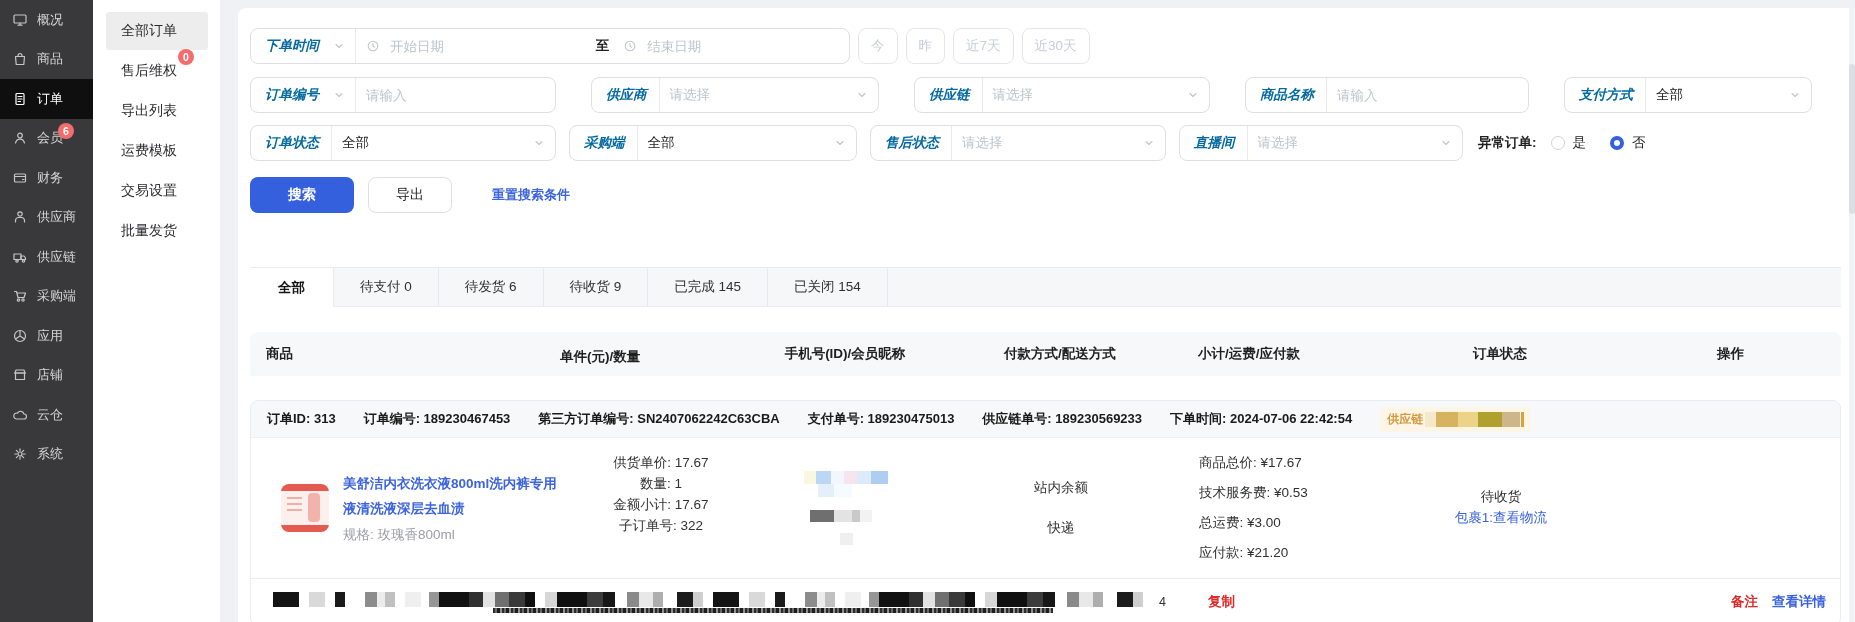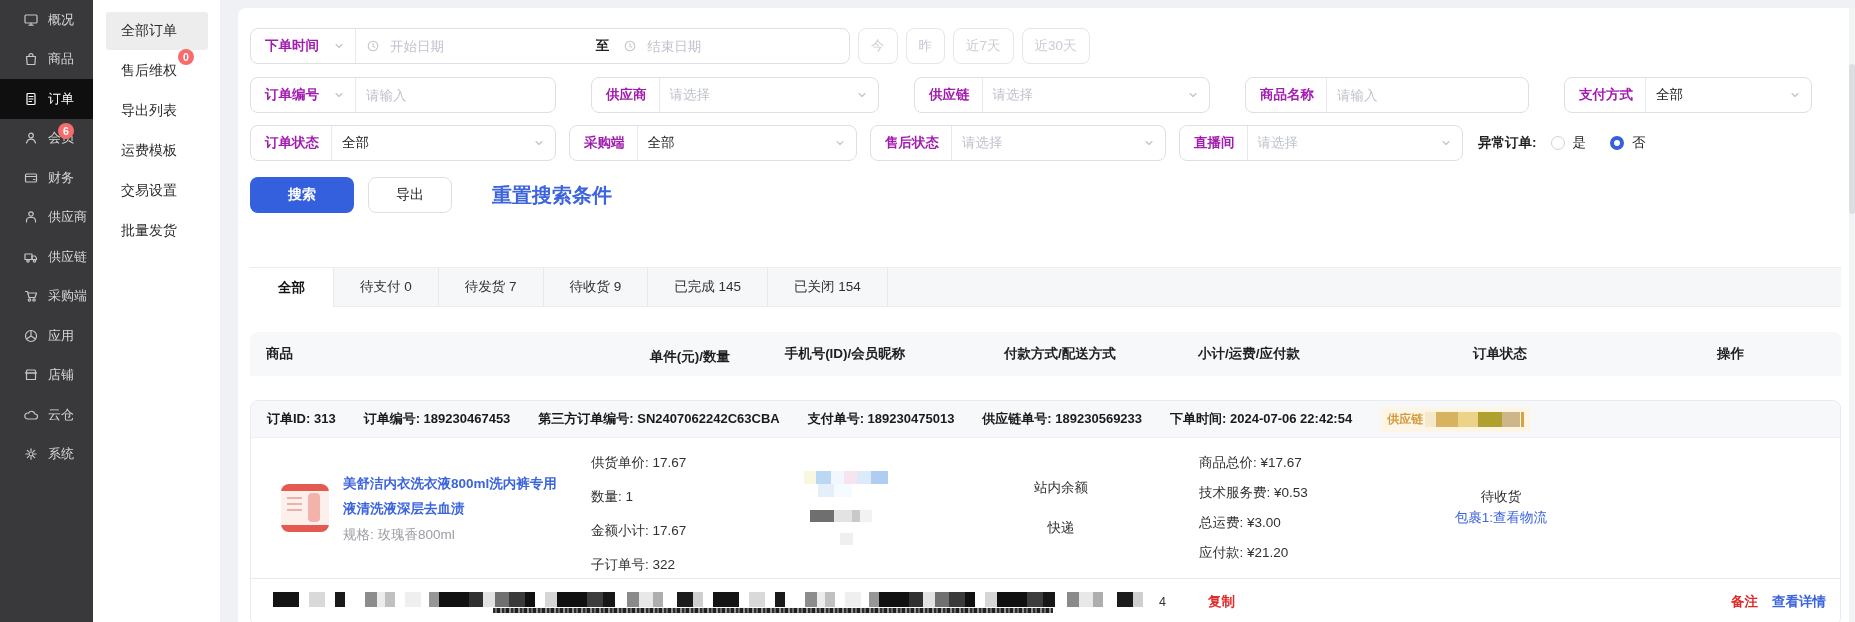--- a/index.html
+++ b/index.html
@@ -4,21 +4,21 @@
 <style>
   html,body{margin:0;padding:0;}
   body{
     width:1855px;height:622px;position:relative;overflow:hidden;
     background:#eff1f4;
     font-family:"Liberation Sans","DejaVu Sans",sans-serif;
     font-size:13.5px;color:#1f1f1f;
   }
   
   .dsb{position:absolute;left:0;top:0;width:93px;height:622px;background:#39393b;}
-  .dsb-item{height:39.5px;display:flex;align-items:center;padding-left:23px;gap:9px;
+  .dsb-item{height:39.5px;display:flex;align-items:center;padding-left:12px;gap:9px;
     color:#d6d6d6;font-size:13px;cursor:pointer;position:relative;}
   .dsb-item.active{background:#0f0f10;color:#ffffff;}
   .dsb-item .ic{width:16px;height:16px;display:flex;align-items:center;justify-content:center;}
   .dsb-item svg{stroke:#c6c6c8;fill:none;stroke-width:1.2;stroke-linecap:round;stroke-linejoin:round;}
   .dsb-item.active svg{stroke:#ffffff;}
   .badge{position:absolute;min-width:16px;height:16px;border-radius:9px;background:#f56c6c;
     color:#fff;font-size:10.5px;display:flex;align-items:center;justify-content:center;
     padding:0 3px;box-sizing:border-box;font-weight:700;}
   .dsb-item .badge{top:4px;left:58px;}
   
@@ -29,21 +29,21 @@
   .smb-item .badge{top:-3px;left:72px;}
   
   .card{position:absolute;left:238px;top:8px;width:1617px;height:614px;background:#ffffff;
     border-top-left-radius:8px;box-sizing:border-box;padding:20px 14px 0 12px;}
   
   .frow{display:flex;align-items:center;}
   .r2{margin-top:13px;gap:22px;}
   .r3{margin-top:12px;}
   .fbox{display:flex;align-items:center;height:36px;border:1px solid #dcdfe6;border-radius:8px;
     background:#fff;box-sizing:border-box;margin-right:13px;}
-  .flabel{padding:0 12px 0 14px;font-weight:700;color:#a21caf;white-space:nowrap;}
+  .flabel{padding:0 12px 0 14px;font-weight:700;color:#0369a1;white-space:nowrap;font-style:italic;}
   .lchev{margin:0 10px 0 2px;display:flex;}
   .vdiv{width:1px;align-self:stretch;background:#e7e9ee;}
   .finput{border:none;outline:none;background:transparent;flex:1;min-width:0;padding:0 10px;
     font-size:13.5px;color:#1f1f1f;font-family:inherit;}
   .finput::placeholder{color:#bfc3cc;}
   .fvalue{flex:1;padding:0 10px;white-space:nowrap;}
   .fvalue.ph{color:#bfc3cc;}
   .chev{margin-right:10px;display:flex;}
   .chev svg,.lchev svg{stroke:#c0c4cc;fill:none;stroke-width:1.5;stroke-linecap:round;stroke-linejoin:round;}
   .clock{display:flex;margin-left:10px;}
@@ -59,32 +59,32 @@
   .radio-opt{display:flex;align-items:center;margin-right:24px;cursor:pointer;}
   .rdot{width:14px;height:14px;border-radius:50%;box-sizing:border-box;border:1px solid #d0d3da;
     background:#fff;margin-right:8px;}
   .rdot.checked{border:4.5px solid #3560dd;}
   
   .btnrow{margin-top:16px;display:flex;align-items:center;}
   .btn-primary{width:104px;height:36px;border:none;border-radius:8px;background:#3560dd;color:#fff;
     font-size:14px;font-weight:700;cursor:pointer;font-family:Liberation Sans, sans-serif;}
   .btn-plain{width:84px;height:36px;border:1px solid #dcdfe6;border-radius:8px;background:#fff;
     color:#1f1f1f;font-size:14px;margin-left:14px;cursor:pointer;font-family:inherit;}
-  .lnk-reset{margin-left:40px;color:#3c64dd;font-size:20px;font-weight:700;cursor:pointer;}
+  .lnk-reset{margin-left:40px;color:#3c64dd;font-size:13px;font-weight:700;cursor:pointer;}
   
   .tabs{margin-top:54px;height:40px;background:#f6f7f9;border-top:1px solid #ececf0;
     border-bottom:1px solid #ececf0;display:flex;box-sizing:border-box;}
   .tab{padding:0 26px;display:flex;align-items:center;border-right:1px solid #e9e9ed;
     color:#303133;cursor:pointer;white-space:nowrap;}
   .tab.active{background:#ffffff;font-weight:700;color:#141414;margin-bottom:-1px;padding:0 28px;}
   
   .tgrid{display:grid;grid-template-columns:310px 170px 230px 200px 220px 240px 1fr;}
   .thead{margin-top:25px;height:44px;background:#f7f8fa;border-radius:8px 8px 0 0;align-items:center;
     font-weight:700;font-size:13.5px;color:#1f1f1f;}
-  .th1{padding-left:16px;} .th2{text-align:right;margin-top:6px;} .th3,.th4,.th6,.th7{text-align:center;}
+  .th1{padding-left:16px;} .th2{text-align:left;margin-top:6px;} .th3,.th4,.th6,.th7{text-align:center;}
   .th5{padding-left:38px;}
   
   .ocard{margin-top:24px;border:1px solid #e8ebf2;border-radius:8px;overflow:hidden;}
   .obar{height:36px;background:#f7f8fa;border-bottom:1px solid #eef0f5;display:flex;align-items:center;
     padding:0 16px;gap:28px;font-weight:700;font-size:13px;color:#1a1a1a;white-space:nowrap;}
   .tag{height:25px;display:inline-flex;align-items:center;background:#fdf6e7;border-radius:4px;
     padding:0 7px;margin-left:0;}
   .tag b{color:#d49a3d;font-size:12px;font-weight:700;margin-right:2px;}
   .tag i{display:inline-block;height:15px;}
   .tm1{width:11px;background:#f5e9cb;} .tm2{width:22px;background:#d7b35f;}
@@ -95,21 +95,21 @@
   .pcell{display:flex;align-items:center;padding-left:30px;}
   .pimg{width:48px;height:48px;border-radius:8px;flex:none;position:relative;overflow:hidden;
     background:linear-gradient(180deg,#e45a50 0 7px,#fdf0ec 7px 41px,#e45a50 41px 48px);}
   .pimg::after{content:"";position:absolute;left:27px;top:9px;width:12px;height:29px;border-radius:4px;background:#f3b3ab;}
   .pimg::before{content:"";position:absolute;left:6px;top:13px;width:15px;height:2px;background:#e9b2aa;
     box-shadow:0 6px 0 #e9b2aa,0 12px 0 #e9b2aa;}
   .pinfo{margin-left:14px;width:216px;}
   .ptitle{color:#3c64dd;font-weight:600;line-height:1.85;cursor:pointer;}
   .pspec{color:#9b9da3;margin-top:4px;}
   
-  .pricecell{display:flex;flex-direction:column;gap:16px;padding:16px 0 0 30px;box-sizing:border-box;color:#303133;}
+  .pricecell{display:flex;flex-direction:column;gap:3px;padding:16px 0 0 30px;box-sizing:border-box;color:#303133;align-items:center;}
   
   .memcell{display:flex;flex-direction:column;align-items:center;justify-content:center;gap:9px;}
   .mrow1{width:84px;height:13px;
     background:linear-gradient(90deg,#f9f7e0 0 12px,#bcd7f4 12px 27px,#f1f7fd 27px 40px,#f8e4ef 40px 53px,#dcebf9 53px 67px,#aecdf1 67px 84px);}
   .mrow2{width:84px;height:13px;
     background:linear-gradient(90deg,#ffffff 0 14px,#e4effa 14px 30px,#f6fbff 30px 48px,#ffffff 48px 84px);}
   .mbar{width:72px;height:12px;margin-top:4px;
     background:linear-gradient(90deg,#6f6f6f 0 24px,#e3e3e3 24px 42px,#c9c9c9 42px 50px,#f2f2f2 50px 62px,#ffffff 62px 72px);}
   .mdot{width:13px;height:12px;background:#efefef;margin-top:2px;}
   
@@ -416,21 +416,21 @@
 
   <div class="btnrow">
     <button class="btn-primary">搜索</button>
     <button class="btn-plain">导出</button>
     <span class="lnk-reset">重置搜索条件</span>
   </div>
 
   <div class="tabs">
     <div class="tab active">全部</div>
     <div class="tab">待支付 0</div>
-    <div class="tab">待发货 7</div>
+    <div class="tab">待发货 6</div>
     <div class="tab">待收货 9</div>
     <div class="tab">已完成 145</div>
     <div class="tab">已关闭 154</div>
   </div>
 
   <div class="tgrid thead">
     <div class="th1">商品</div>
     <div class="th2">单件(元)/数量</div>
     <div class="th3">手机号(ID)/会员昵称</div>
     <div class="th4">付款方式/配送方式</div>

